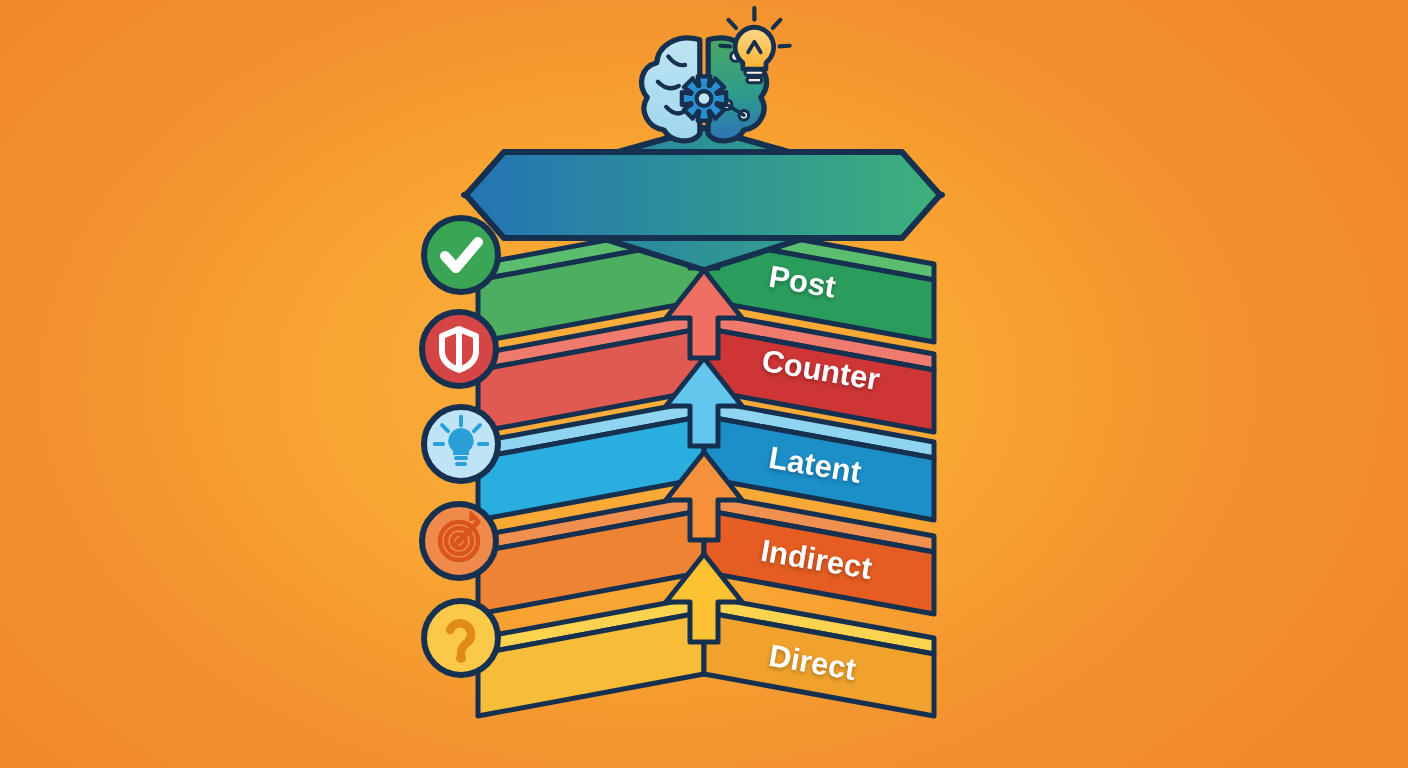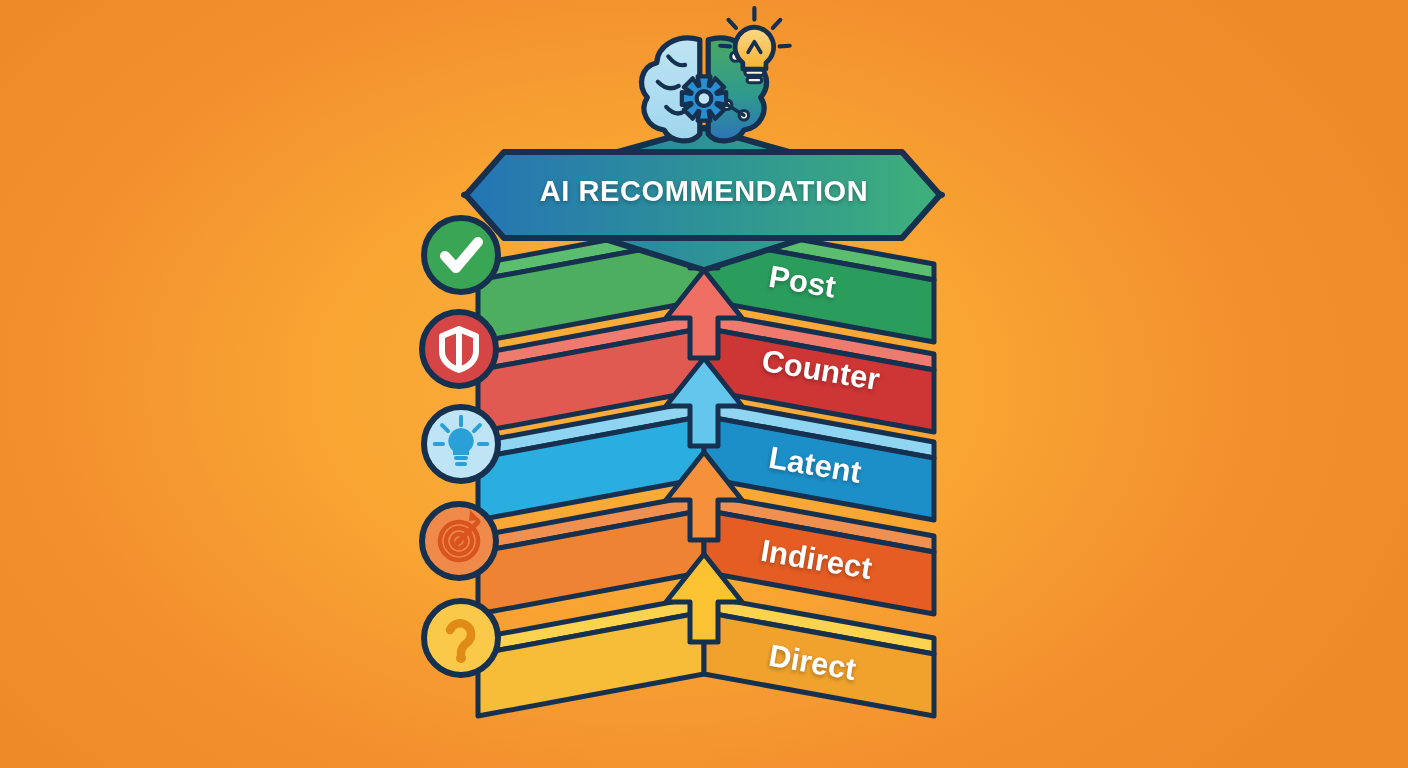--- a/index.html
+++ b/index.html
@@ -227,21 +227,20 @@
             <line x1="0" y1="-27.200000000000003" x2="0" y2="-38.080000000000005" stroke="#16304f" stroke-width="4" stroke-linecap="round"></line>
             <line x1="17.6" y1="-19.200000000000003" x2="24.64" y2="-26.880000000000003" stroke="#16304f" stroke-width="4" stroke-linecap="round"></line>
             <line x1="24" y1="-1.6" x2="33.6" y2="-2.24" stroke="#16304f" stroke-width="4" stroke-linecap="round"></line>
             <line x1="-17.6" y1="-19.200000000000003" x2="-24.64" y2="-26.880000000000003" stroke="#16304f" stroke-width="4" stroke-linecap="round"></line>
             <line x1="-23.200000000000003" y1="-1.6" x2="-32.480000000000004" y2="-2.24" stroke="#16304f" stroke-width="4" stroke-linecap="round"></line>
           </g>
         </g>
       </g>
   </svg>
 
-  <div class="lbl lbl-top">AI RECOMMENDATION</div>
 
   <div class="lbl lbl-layer" id="lbl-post" style="left:772px;top:259px;transform:rotate(9.5deg);">Post</div>
   <div class="lbl lbl-layer" id="lbl-counter" style="left:765px;top:343px;transform:rotate(9.5deg);">Counter</div>
   <div class="lbl lbl-layer" id="lbl-latent" style="left:772px;top:440px;transform:rotate(9.5deg);">Latent</div>
   <div class="lbl lbl-layer" id="lbl-indirect" style="left:764px;top:533px;transform:rotate(9.5deg);">Indirect</div>
   <div class="lbl lbl-layer" id="lbl-direct" style="left:772px;top:638px;transform:rotate(9.5deg);">Direct</div>
 
 </div>
 
 </body></html>

